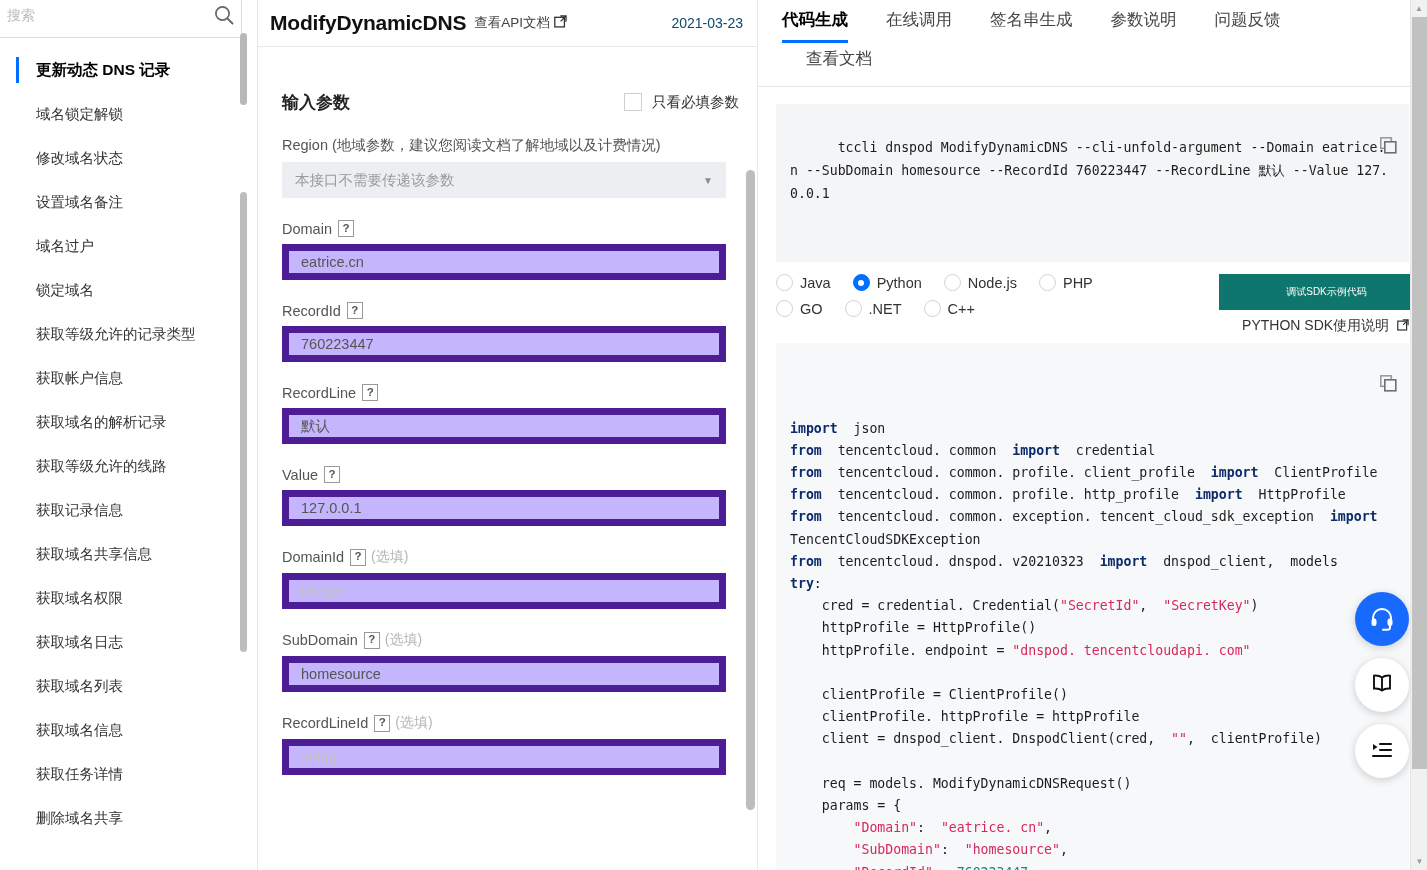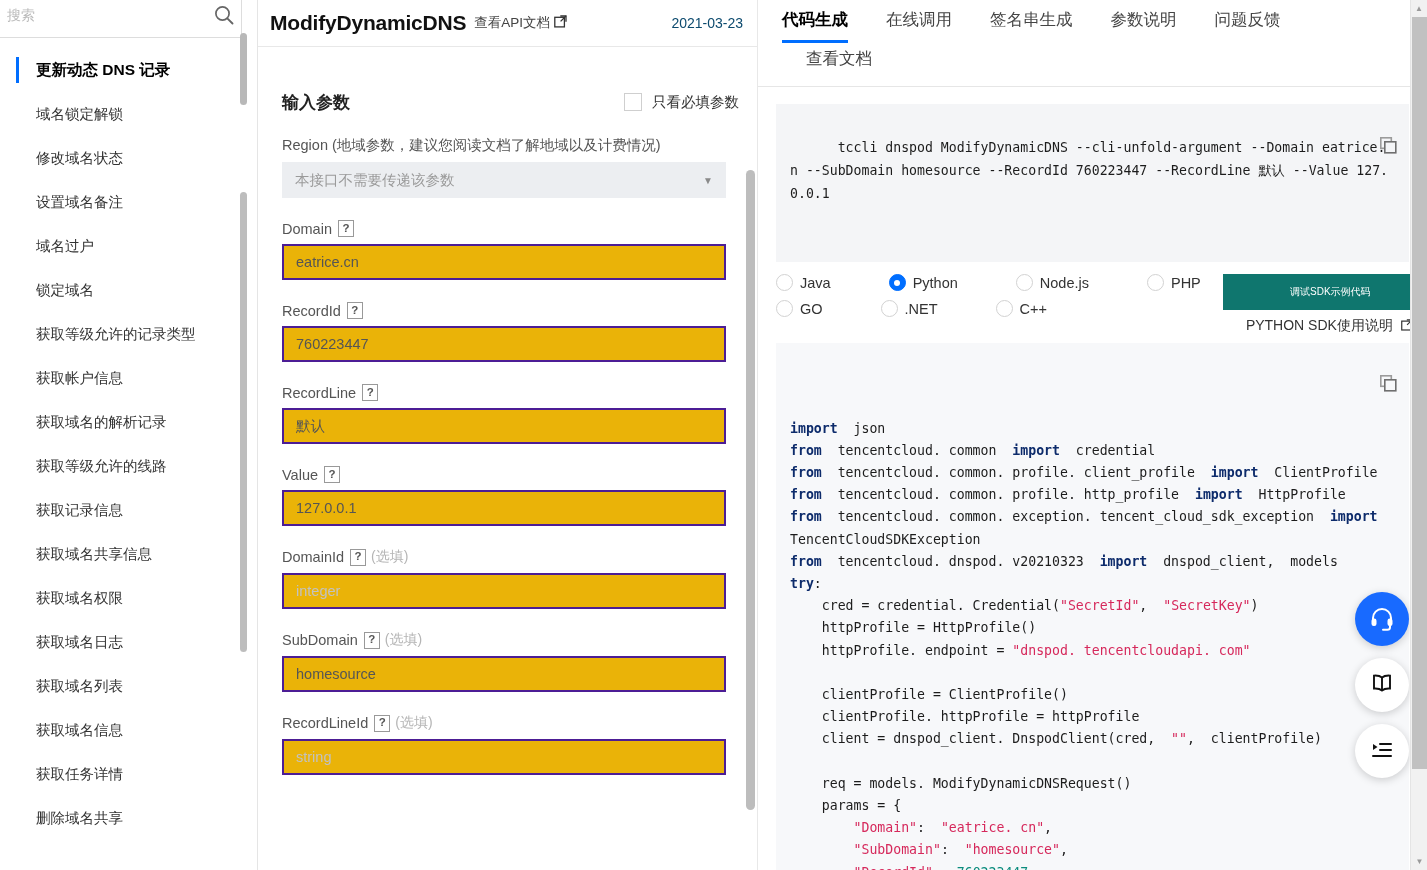--- a/index.html
+++ b/index.html
@@ -106,22 +106,22 @@
   .q-badge {
     display:inline-flex; align-items:center; justify-content:center;
     width:16px; height:17px; border:1.5px solid #999;
     font-size:11.5px; color:#555; font-weight:bold; line-height:1;
     margin-left:2px;
   }
   .optional { color:#b5b5b5; font-size:14px; margin-left:1px;}
   .txt-input {
     display:block;
     width: 444px; height: 36px;
-    border: 2px solid #4c1d95;
-    background:#eab308;
+    border: 7px solid #4c1d95;
+    background:#c4b5fd;
     padding: 0 12px;
     font-size: 14.5px;
     color: #555;
     outline:none;
     font-family:"Liberation Sans", sans-serif;
   }
   .txt-input::placeholder { color:#c2c2c2; }
   .sel-box {
     width: 444px; height: 36px;
     background:#eceef1; border:1px solid #eceef1;
@@ -166,21 +166,21 @@
     font-size: 13.2px;
     line-height: 23px;
     color:#1c1c1c;
     white-space: pre-wrap;
     word-break: break-all;
   }
   .copy-ico { position:absolute; top:10px; right:12px; cursor:pointer; }
 
   .lang-area { display:flex; padding: 12px 18px 0 18px; }
   .radios { flex: 1 1 auto; }
-  .radio-row { display:flex; margin-bottom: 9px; gap: 36px; }
+  .radio-row { display:flex; margin-bottom: 9px; }
   .radio-opt { display:flex; align-items:center; margin-right: 22px; cursor:pointer; white-space:nowrap;}
   .radio-dot {
     width:17px; height:17px; border-radius:50%;
     border:1.5px solid #d2d2d2; background:#fff; margin-right:7px;
     display:flex; align-items:center; justify-content:center;
   }
   .radio-opt.checked .radio-dot { border-color:#006eff; background:#006eff; }
   .radio-opt.checked .radio-dot::after {
     content:""; width:6px; height:6px; border-radius:50%; background:#fff;
   }

